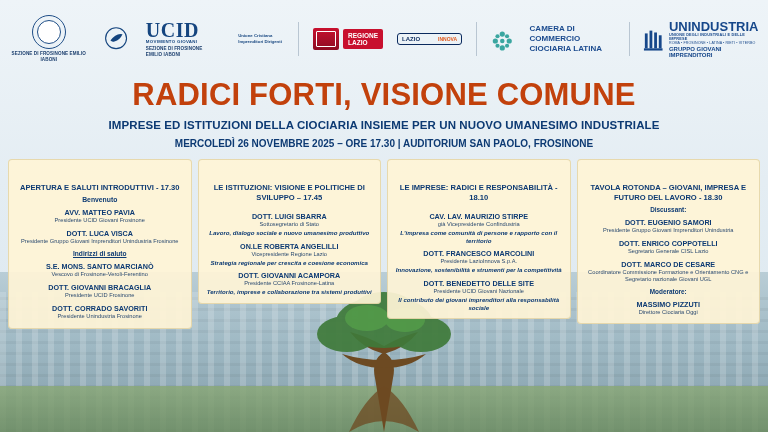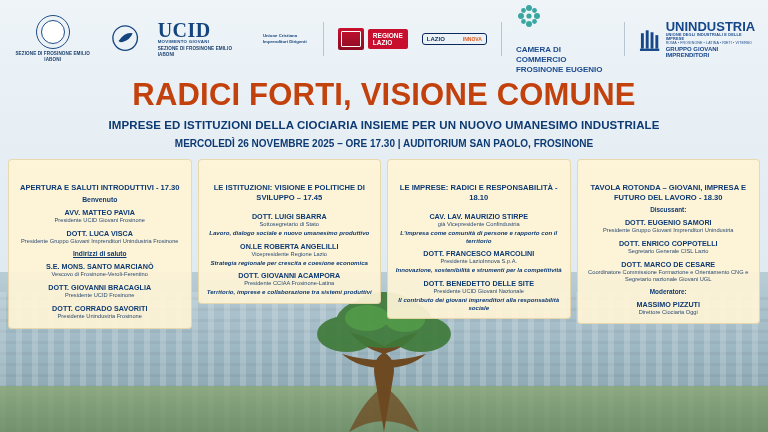--- a/index.html
+++ b/index.html
@@ -65,21 +65,21 @@
   .ucid-text .small { font-size: 4.4px; color: #15457f; font-weight: bold; letter-spacing: .3px; }
   .ucid-side { font-size: 4.3px; color: #15457f; line-height: 1.35; font-weight: bold; max-width: 46px; }
   .vdiv { width: 1px; height: 34px; background: #b9c6d2; }
   .regione { display: flex; align-items: center; gap: 4px; }
   .reg-badge { width: 26px; height: 22px; background: linear-gradient(#c8102e, #8c0c22); border-radius: 2px; position: relative; }
   .reg-badge:after { content:""; position:absolute; inset:3px; border:1px solid #fff; border-radius:1px; }
   .reg-txt { background: #c8102e; color: #fff; font-size: 6.5px; font-weight: bold; padding: 3px 5px; border-radius: 2px; line-height: 1.15; }
   .lazio-innova { text-align:center; border: 1px solid #0a2a5e; border-radius: 3px; padding: 2px 4px; }
   .lazio-innova .a { font-size: 6px; font-weight: bold; color: #0a2a5e; }
   .lazio-innova .b { font-size: 5px; font-weight: bold; color: #e05a1e; }
-  .camera { display: flex; align-items: flex-start; gap: 16px; flex-direction: column; }
+  .camera { display: flex; align-items: flex-end; gap: 16px; }
   .camera-mark { width: 26px; height: 26px; }
   .camera-txt { font-size: 8px; font-weight: bold; color: #1b4b8f; line-height: 1.25; }
   .unind { display: flex; align-items: center; gap: 5px; }
   .unind-mark { width: 22px; height: 28px; }
   .unind-txt .t1 { font-size: 13px; font-weight: bold; color: #16478a; line-height: 1; }
   .unind-txt .t2 { font-size: 3.8px; font-weight: bold; color: #16478a; letter-spacing: .2px; }
   .unind-txt .t3 { font-size: 3.6px; color: #16478a; letter-spacing: .1px; }
   .unind-txt .t4 { font-size: 6px; font-weight: bold; color: #16478a; margin-top: 1px; }
 
   
@@ -193,21 +193,21 @@
           <circle cx="21" cy="13" r="3"></circle>
         <circle cx="7.5" cy="7.5" r="2.4"></circle>
           <circle cx="18.5" cy="7.5" r="2.4"></circle>
         <circle cx="7.5" cy="18.5" r="2.4"></circle>
           <circle cx="18.5" cy="18.5" r="2.4"></circle>
         <circle cx="13" cy="13" r="2.6"></circle>
       </g>
     </svg>
     <div class="camera-txt">
       <div>CAMERA DI COMMERCIO</div>
-      <div>FROSINONE EUGENIO</div>
+      <div>CIOCIARIA LATINA</div>
     </div>
   </div>
 
   <div class="vdiv"></div>
 
   <div class="logo unind">
     <svg class="unind-mark" viewBox="0 0 22 28">
       <g fill="#16478a">
         <rect x="2" y="8" width="3" height="16"></rect>
           <rect x="7" y="5" width="3" height="19"></rect>

